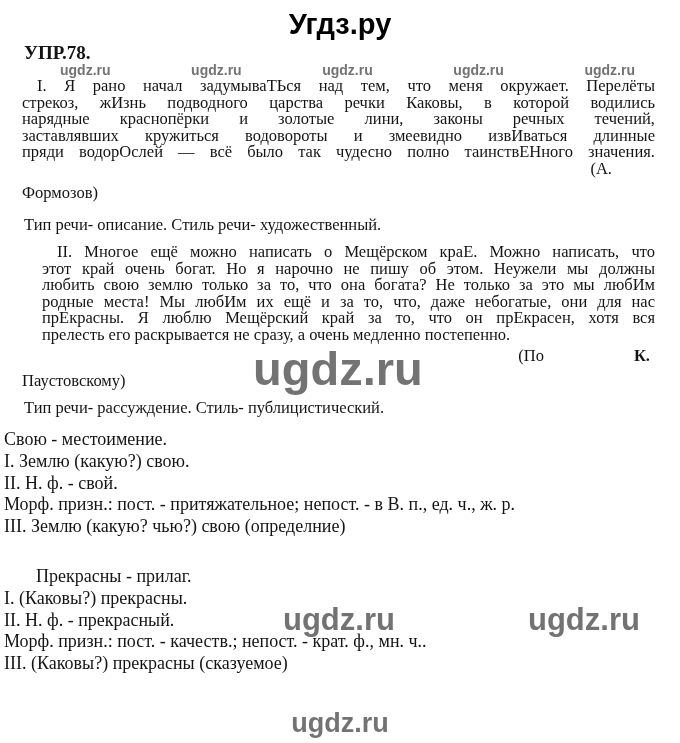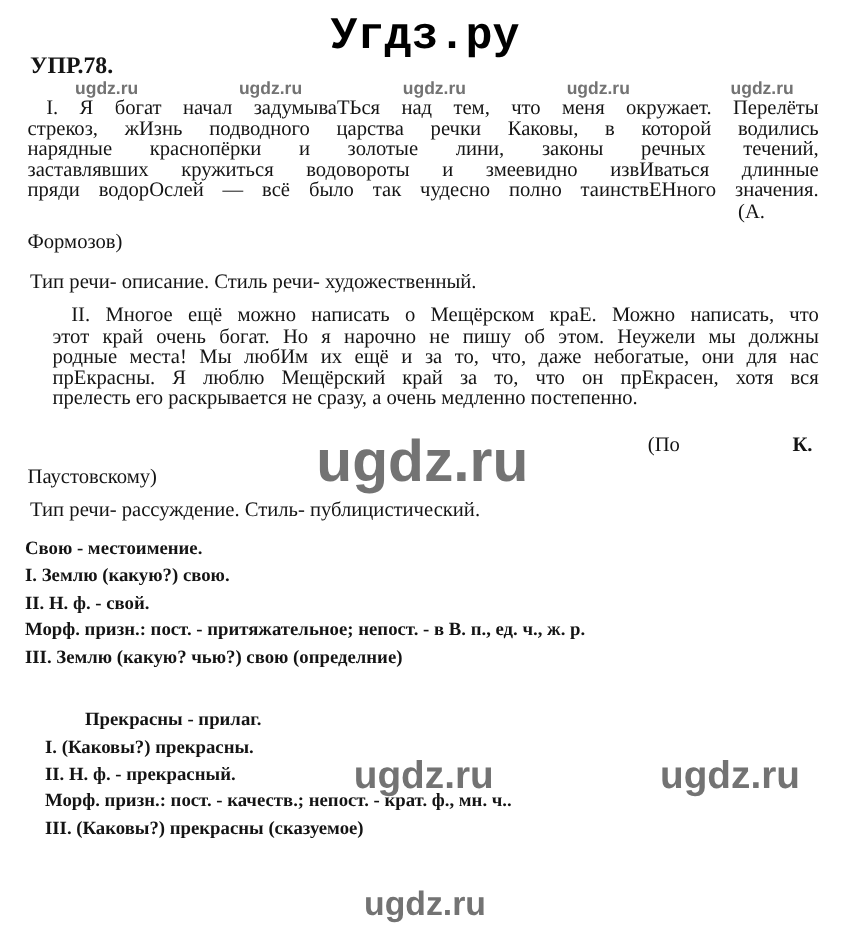--- a/index.html
+++ b/index.html
@@ -9,23 +9,23 @@
     height: 743px;
     background: #ffffff;
     color: #141414;
     font-family: "Liberation Serif", serif;
     overflow: hidden;
   }
   .logo {
     position: absolute;
     top: 8px; left: 0; width: 100%;
     text-align: center;
-    font-family: Liberation Mono, monospace;
+    font-family: Liberation Sans, sans-serif;
     font-weight: bold;
-    font-size: 36px;
+    font-size: 29px;
     color: #000000;
   }
   .exercise {
     position: absolute;
     top: 42px; left: 24px;
     font-weight: bold;
     font-size: 19px;
   }
   .wm { font-family: "Liberation Sans", sans-serif; font-weight: bold; color: #737373; line-height: 1; }
   .wm-row {
@@ -50,27 +50,26 @@
   .attr-a     { top: 160px; right: 68px; left: auto; }
   .attr-form  { top: 184px; left: 22px; }
   .type1      { top: 216px; left: 24px; }
   .attr-po    { top: 347px; right: 30px; left: auto; }
   .attr-po .gap { display: inline-block; width: 90px; }
   .attr-po .bold-name { font-weight: bold; }
   .attr-paust { top: 372px; left: 22px; }
   .type2      { top: 399px; left: 24px; }
   .morph {
     position: absolute;
-    left: 20px; right: 20px;
-    font-size: 15px;
+    left: 4px; right: 20px;
+    font-size: 18px;
     line-height: 21.8px;
-    font-weight: bold;
   }
   .morph1 { top: 429px; }
-  .morph2 { top: 566px; margin-left: 16px; }
+  .morph2 { top: 566px; }
   .morph .title-indent { padding-left: 32px; }
   .wm-big    { position: absolute; top: 345px; left: 253px; font-size: 47px; }
   .wm-mid1   { position: absolute; top: 604px; left: 283px; font-size: 31px; }
   .wm-mid2   { position: absolute; top: 604px; left: 528px; font-size: 31px; }
   .wm-bottom { position: absolute; top: 710px; left: 0; width: 100%; text-align: center; font-size: 27px; }
 </style>
 </head>
 <body>
 
 <div class="page">
@@ -81,34 +80,35 @@
 
   <div class="wm-row">
     <span class="wm">ugdz.ru</span>
     <span class="wm">ugdz.ru</span>
     <span class="wm">ugdz.ru</span>
     <span class="wm">ugdz.ru</span>
     <span class="wm">ugdz.ru</span>
   </div>
 
   <div class="para para1">
-    <div class="pline first">I. Я богат начал задумываТЬся над тем, что меня окружает. Перелёты</div>
+    <div class="pline first">I. Я рано начал задумываТЬся над тем, что меня окружает. Перелёты</div>
     <div class="pline">стрекоз, жИзнь подводного царства речки Каковы, в которой водились</div>
     <div class="pline">нарядные краснопёрки и золотые лини, законы речных течений,</div>
     <div class="pline">заставлявших кружиться водовороты и змеевидно извИваться длинные</div>
     <div class="pline">пряди водорОслей — всё было так чудесно полно таинствЕНного значения.</div>
   </div>
 
   <div class="bodyline attr-a">(А.</div>
   <div class="bodyline attr-form">Формозов)</div>
   <div class="bodyline type1">Тип речи- описание. Стиль речи- художественный.</div>
 
   <div class="para para2">
     <div class="pline first">II. Многое ещё можно написать о Мещёрском краЕ. Можно написать, что</div>
     <div class="pline">этот край очень богат. Но я нарочно не пишу об этом. Неужели мы должны</div>
+    <div class="pline">любить свою землю только за то, что она богата? Не только за это мы любИм</div>
     <div class="pline">родные места! Мы любИм их ещё и за то, что, даже небогатые, они для нас</div>
     <div class="pline">прЕкрасны. Я люблю Мещёрский край за то, что он прЕкрасен, хотя вся</div>
     <div class="pline no-stretch">прелесть его раскрывается не сразу, а очень медленно постепенно.</div>
   </div>
 
   <div class="bodyline attr-po">
     <span>(По</span><span class="gap"></span><span class="bold-name">К.</span>
   </div>
   <div class="bodyline attr-paust">Паустовскому)</div>
   <div class="bodyline type2">Тип речи- рассуждение. Стиль- публицистический.</div>

